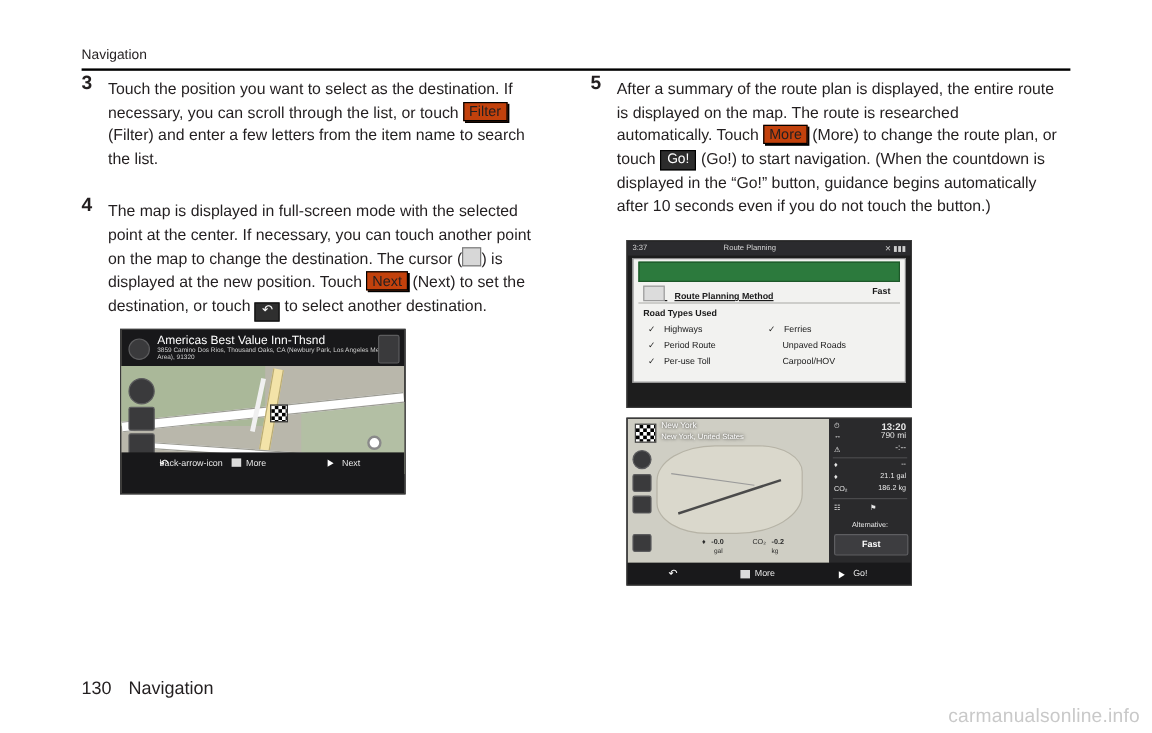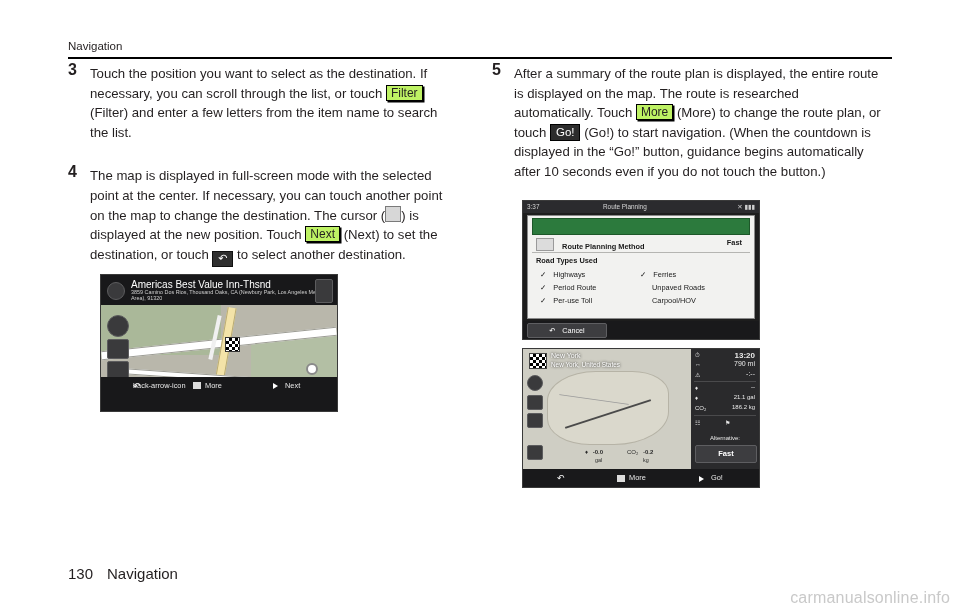--- a/index.html
+++ b/index.html
@@ -67,21 +67,21 @@
   }
   .step-body {
     margin-left: 22px;
     font-size: 13.2px;
     line-height: 19.6px;
     color: #231f20;
     text-align: left;
   }
   .inline-key {
     display: inline-block;
-    background: #bef264;
+    background: #c2410c;
     border: 1px solid #000000;
     padding: 0 4px;
     font-size: 12px;
     line-height: 14px;
     position: relative;
     top: -1px;
     box-shadow: 1.5px 1.5px 0 #000;
   }
   .inline-key-dark {
     display: inline-block;
@@ -401,21 +401,21 @@
   <div class="fig" id="fig-route">
     <div class="rp-top">
       <span style="position:absolute;left:4px;top:2px;">3:37</span>
       <span style="position:absolute;left:80px;top:2px;">Route Planning</span>
       <span style="position:absolute;right:4px;top:2px;color:#cfcfcf;">✕ ▮▮▮</span>
     </div>
 
     <div class="rp-body">
       <div class="rp-green"></div>
 
-      <div class="rp-row" style="left:8px;top:22px;">
+      <div class="rp-row" style="left:8px;top:22px;text-decoration:underline;">
         <span style="display:inline-block;width:16px;height:11px;background:#dcdcdc;border:1px solid #9a9a9a;vertical-align:-2px;"></span>
         <span style="margin-left:6px;font-weight:bold;">Route Planning Method</span>
       </div>
       <div class="rp-row" style="right:12px;top:22px;font-weight:bold;">Fast</div>
       <div class="rp-sep" style="top:36px;"></div>
 
       <div class="rp-row" style="left:8px;top:40px;font-weight:bold;">Road Types Used</div>
 
       <div class="rp-row" style="left:12px;top:54px;">
         <span>✓</span>
@@ -434,26 +434,20 @@
       </div>
       <div class="rp-row" style="left:12px;top:80px;">
         <span>✓</span>
         <span style="margin-left:5px;">Per-use Toll</span>
       </div>
       <div class="rp-row" style="left:124px;top:80px;">
         <span>Carpool/HOV</span>
       </div>
     </div>
 
-    <div class="rp-bot">
-      <div class="rp-cancel">
-        <span>↶</span>
-        <span style="margin-left:5px;">Cancel</span>
-      </div>
-    </div>
   </div>
 
   <div class="fig" id="fig-overview">
     <div class="ov-map">
       <div style="position:absolute;left:24px;top:22px;width:120px;height:72px;background:#dad8cc;border:1px solid #b6b3a6;border-radius:40% 30% 45% 35%;"></div>
       <div class="ov-route" style="left:40px;top:64px;width:90px;height:2px;transform:rotate(-18deg);"></div>
       <div class="ov-route" style="left:36px;top:50px;width:70px;height:1px;transform:rotate(8deg);background:#9a9a9a;"></div>
       <div style="position:absolute;left:6px;top:4px;width:16px;height:14px;background:repeating-conic-gradient(#000 0 25%,#fff 0 50%) 0 0/6px 6px;border:1px solid #444;"></div>
       <div style="position:absolute;left:28px;top:3px;font-size:7px;color:#fff;text-shadow:0 0 3px #000;">New York</div>
       <div style="position:absolute;left:28px;top:12px;font-size:6.4px;color:#fff;text-shadow:0 0 3px #000;">New York, United States</div>

